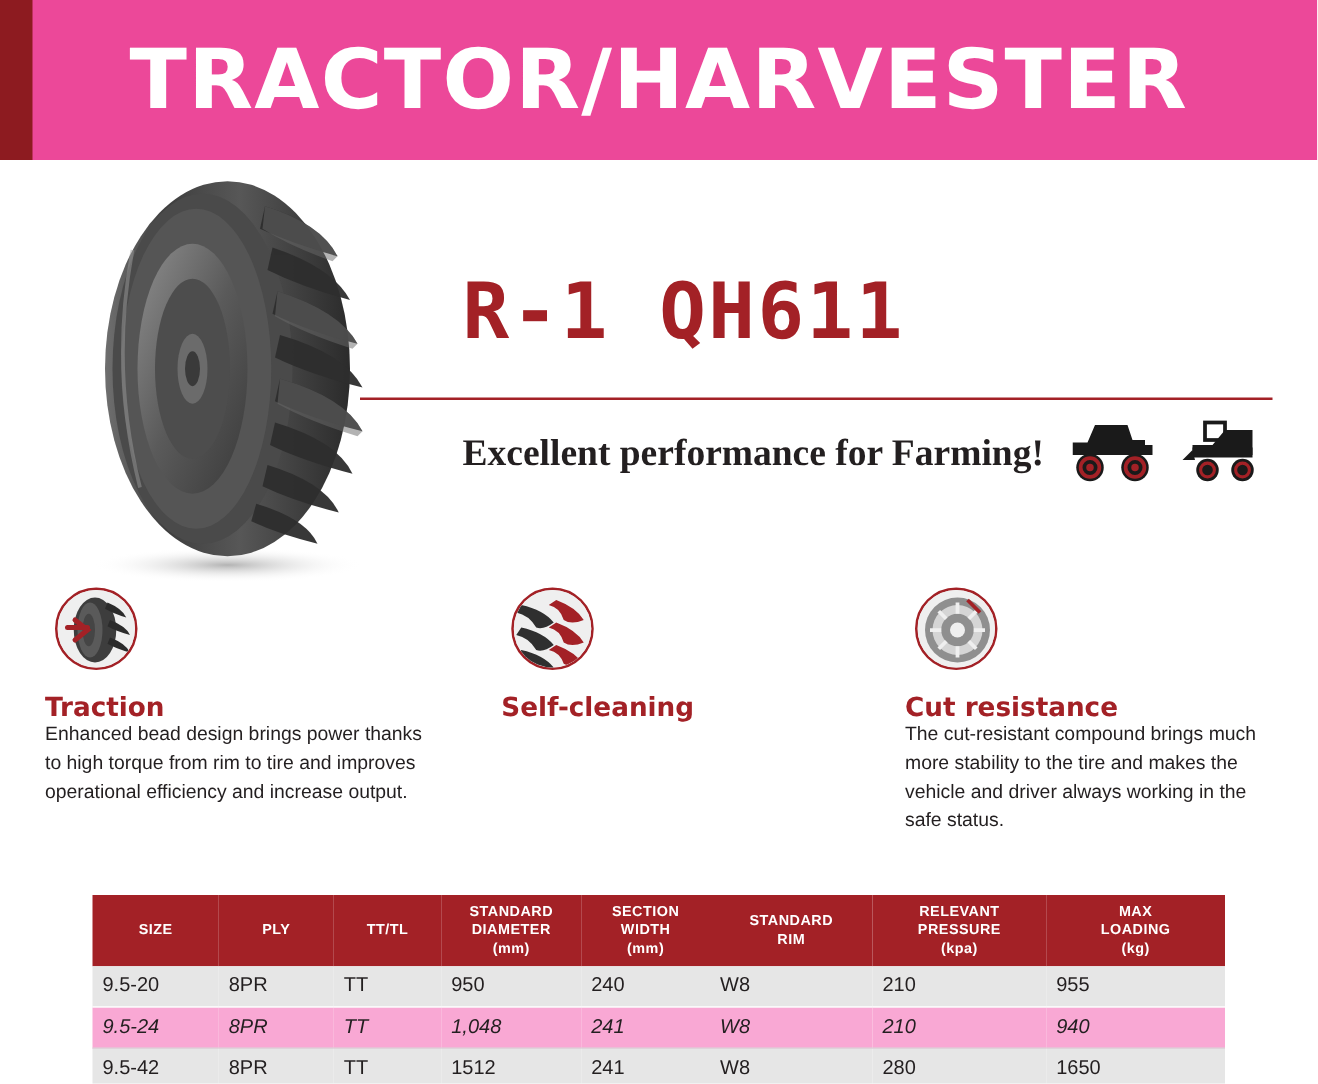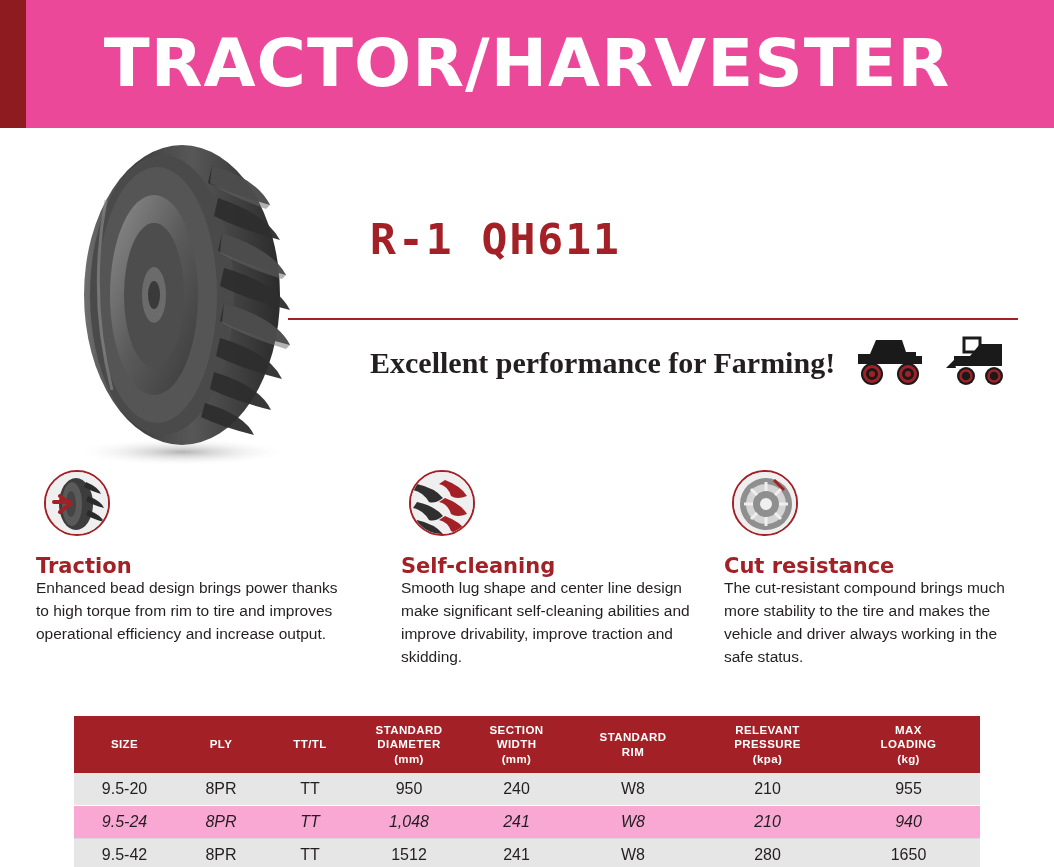--- a/index.html
+++ b/index.html
@@ -55,21 +55,21 @@
     left: 62px; top: 12px;
     width: 250px; height: 330px;
   }
   .tire-svg { display: block; }
 
   .model-name {
     position: absolute;
     left: 370px; top: 90px;
     font-family: "DejaVu Sans Mono", monospace;
     font-weight: bold;
-    font-size: 43px;
+    font-size: 62px;
     color: #a32126;
     letter-spacing: 2px;
     line-height: 1;
   }
   .hero-rule {
     position: absolute;
     left: 288px; top: 190px;
     width: 730px; height: 2px;
     background: #a32126;
   }
@@ -149,25 +149,24 @@
     font-size: 11.5px;
     font-weight: bold;
     letter-spacing: 0.4px;
     padding: 7px 2px;
     text-align: center;
     vertical-align: middle;
     line-height: 1.25;
     height: 52px;
   }
   table.spec tbody td {
-    text-align: center;
     font-family: "Liberation Sans", sans-serif;
     font-size: 16px;
     color: #231f20;
-    padding: 7px 2px;
+    padding: 7px 8px;
     height: 31px;
     border-bottom: 1px solid #ffffff;
   }
   table.spec tbody tr.odd td { background: #e6e6e6; }
   table.spec tbody tr.even td { background: #f9a8d4; font-style: italic; }
   table.spec tbody tr.even td { border-bottom: 1px solid #d8d8d8; }
 </style>
 </head>
 <body>
 
@@ -295,21 +294,20 @@
             <path d="M6 48 q18 4 26 14 q-8 4 -14 2 q-6 -8 -16 -10 z"></path>
           </g>
           <g fill="#a32126">
             <path d="M34 8 q16 6 22 16 q-10 4 -16 0 q-3 -10 -12 -12 z"></path>
             <path d="M34 26 q16 6 22 16 q-10 4 -16 0 q-3 -10 -12 -12 z"></path>
             <path d="M34 44 q16 6 22 16 q-10 3 -16 -1 q-3 -9 -12 -11 z"></path>
           </g>
         </svg>
       </div>
       <div class="feature-title">Self-cleaning</div>
-      <div class="feature-body">Smooth lug shape and center line design make significant self-cleaning abilities and improve drivability, improve traction and skidding.</div>
     </div>
 
     <div class="feature f3">
       <div class="feature-badge">
         <svg width="64" height="64" viewBox="0 0 64 64">
           <rect width="64" height="64" fill="#efefef"></rect>
           <circle cx="32" cy="32" r="26" fill="#8f8f8f"></circle>
           <circle cx="32" cy="32" r="20" fill="#d5d5d5"></circle>
           <circle cx="32" cy="32" r="13" fill="#8f8f8f"></circle>
           <circle cx="32" cy="32" r="6" fill="#efefef"></circle>

